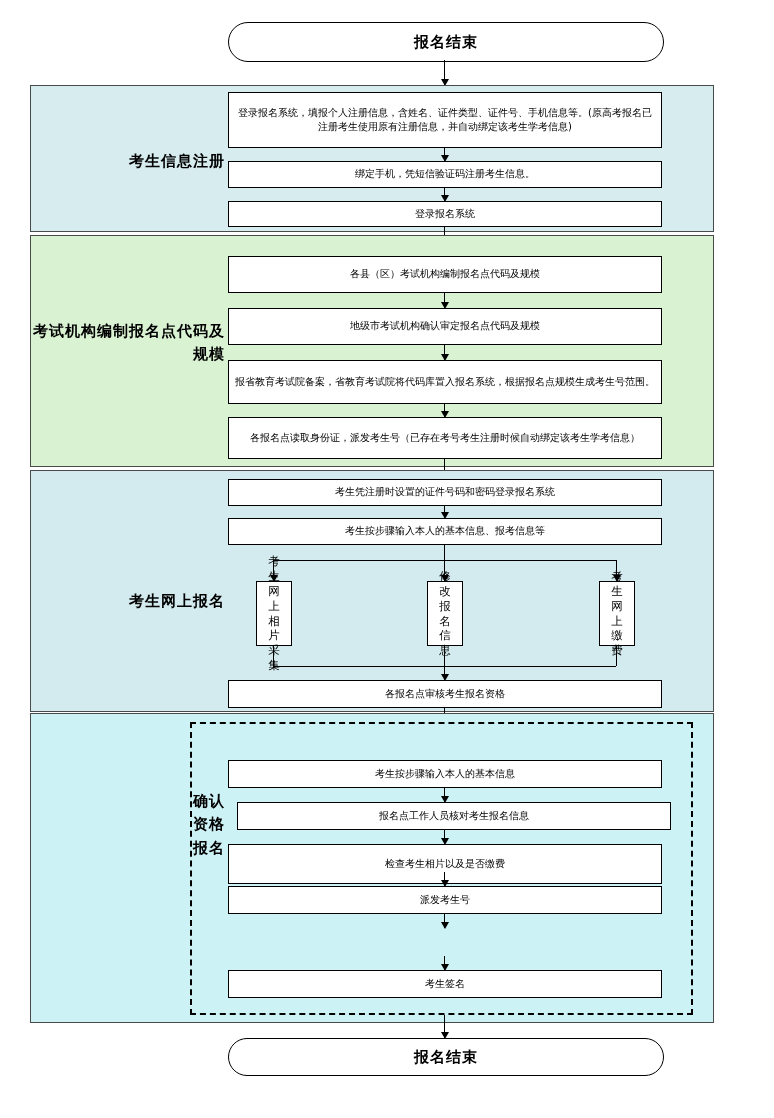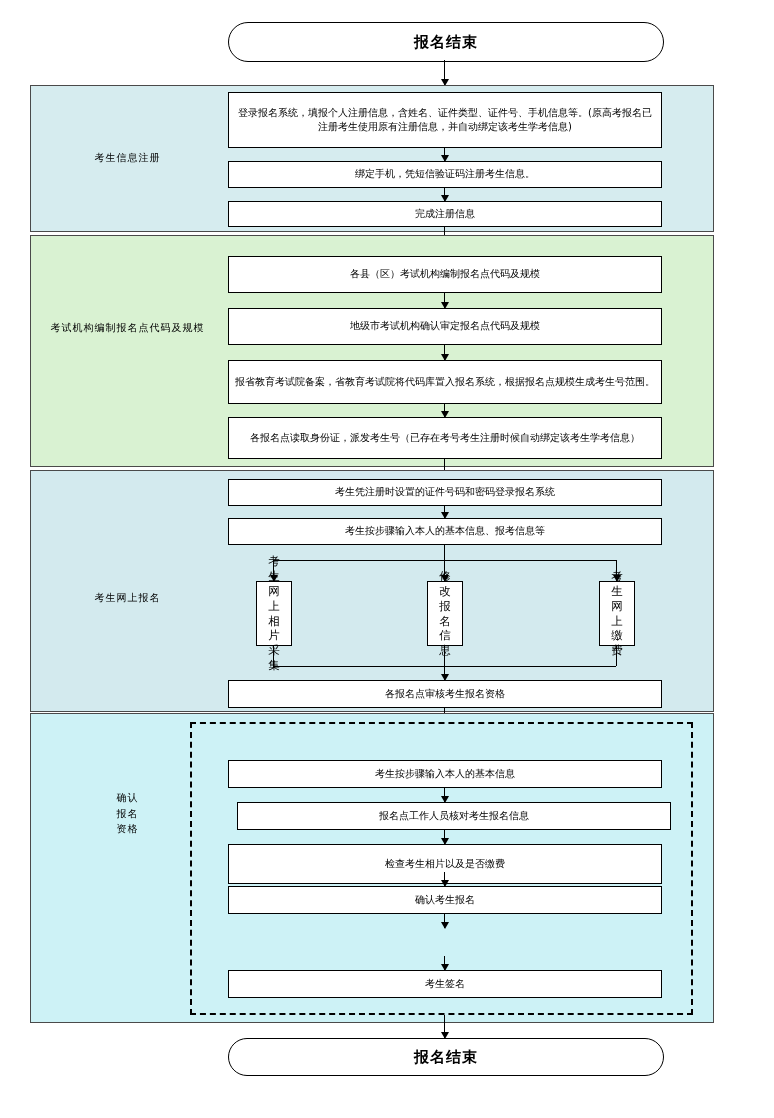--- a/index.html
+++ b/index.html
@@ -35,23 +35,23 @@
 
   .band {
     position: absolute;
     border: 1px solid #4a4a4a;
     box-sizing: border-box;
   }
   .band-label {
     position: absolute;
     left: 0;
     width: 195px;
-    text-align: center;
-    font-size: 10px;
-    font-weight: normal;
+    text-align: right;
+    font-size: 15px;
+    font-weight: bold;
     line-height: 1.55;
     letter-spacing: 1px;
   }
 
   .box {
     position: absolute;
     border: 1px solid #000;
     background: #ffffff;
     box-sizing: border-box;
     display: flex;
@@ -105,21 +105,21 @@
   <div class="terminal" style="left:228px; top:22px; width:434px; height:38px;">报名结束</div>
   <div class="arrow" style="left:444px; top:60px; height:25px;"></div>
 
   <div class="band" style="left:30px; top:85px; width:684px; height:147px; background:#d6ecef;"></div>
   <div class="band-label" style="left:30px; top:150px;">考生信息注册</div>
 
   <div class="box" style="left:228px; top:92px; width:434px; height:56px;">登录报名系统，填报个人注册信息，含姓名、证件类型、证件号、手机信息等。(原高考报名已注册考生使用原有注册信息，并自动绑定该考生学考信息)</div>
   <div class="arrow" style="left:444px; top:148px; height:13px;"></div>
   <div class="box" style="left:228px; top:161px; width:434px; height:27px;">绑定手机，凭短信验证码注册考生信息。</div>
   <div class="arrow" style="left:444px; top:188px; height:13px;"></div>
-  <div class="box" style="left:228px; top:201px; width:434px; height:26px;">完成注册信息</div>
+  <div class="box" style="left:228px; top:201px; width:434px; height:26px;">登录报名系统</div>
 
   <div class="arrow" style="left:444px; top:227px; height:28px;"></div>
 
   <div class="band" style="left:30px; top:235px; width:684px; height:232px; background:#d9f2d2;"></div>
   <div class="band-label" style="left:30px; top:320px;">考试机构编制报名点代码及规模</div>
 
   <div class="box" style="left:228px; top:256px; width:434px; height:37px;">各县（区）考试机构编制报名点代码及规模</div>
   <div class="arrow" style="left:444px; top:293px; height:15px;"></div>
   <div class="box" style="left:228px; top:308px; width:434px; height:37px;">地级市考试机构确认审定报名点代码及规模</div>
   <div class="arrow" style="left:444px; top:345px; height:15px;"></div>
@@ -176,33 +176,33 @@
   <div class="line" style="left:273px; top:666px; width:343px; height:1px;"></div>
   <div class="arrow" style="left:444px; top:666px; height:14px;"></div>
 
   <div class="box" style="left:228px; top:680px; width:434px; height:28px;">各报名点审核考生报名资格</div>
 
   <div class="arrow" style="left:444px; top:708px; height:52px;"></div>
 
   <div class="band" style="left:30px; top:713px; width:684px; height:310px; background:#cdf2f6;"></div>
   <div class="band-label" style="left:30px; top:790px;">
     <div>确认</div>
+    <div>资格</div>
     <div>报名</div>
-    <div>资格</div>
   </div>
 
   <div class="dashed-region" style="left:190px; top:722px; width:503px; height:293px;"></div>
 
   <div class="box" style="left:228px; top:760px; width:434px; height:28px;">考生按步骤输入本人的基本信息</div>
   <div class="arrow" style="left:444px; top:788px; height:14px;"></div>
   <div class="box" style="left:228px; top:802px; width:434px; height:28px;margin-left:9px;">报名点工作人员核对考生报名信息</div>
   <div class="arrow" style="left:444px; top:830px; height:14px;"></div>
   <div class="box" style="left:228px; top:844px; width:434px; height:40px;">检查考生相片以及是否缴费</div>
   <div class="arrow" style="left:444px; top:872px; height:14px;"></div>
-  <div class="box" style="left:228px; top:886px; width:434px; height:28px;">确认考生报名</div>
+  <div class="box" style="left:228px; top:886px; width:434px; height:28px;">派发考生号</div>
   <div class="arrow" style="left:444px; top:914px; height:14px;"></div>
   <div class="arrow" style="left:444px; top:956px; height:14px;"></div>
   <div class="box" style="left:228px; top:970px; width:434px; height:28px;">考生签名</div>
 
   <div class="arrow" style="left:444px; top:1015px; height:23px;"></div>
 
   <div class="terminal" style="left:228px; top:1038px; width:434px; height:36px;">报名结束</div>
 
 </div>
 

